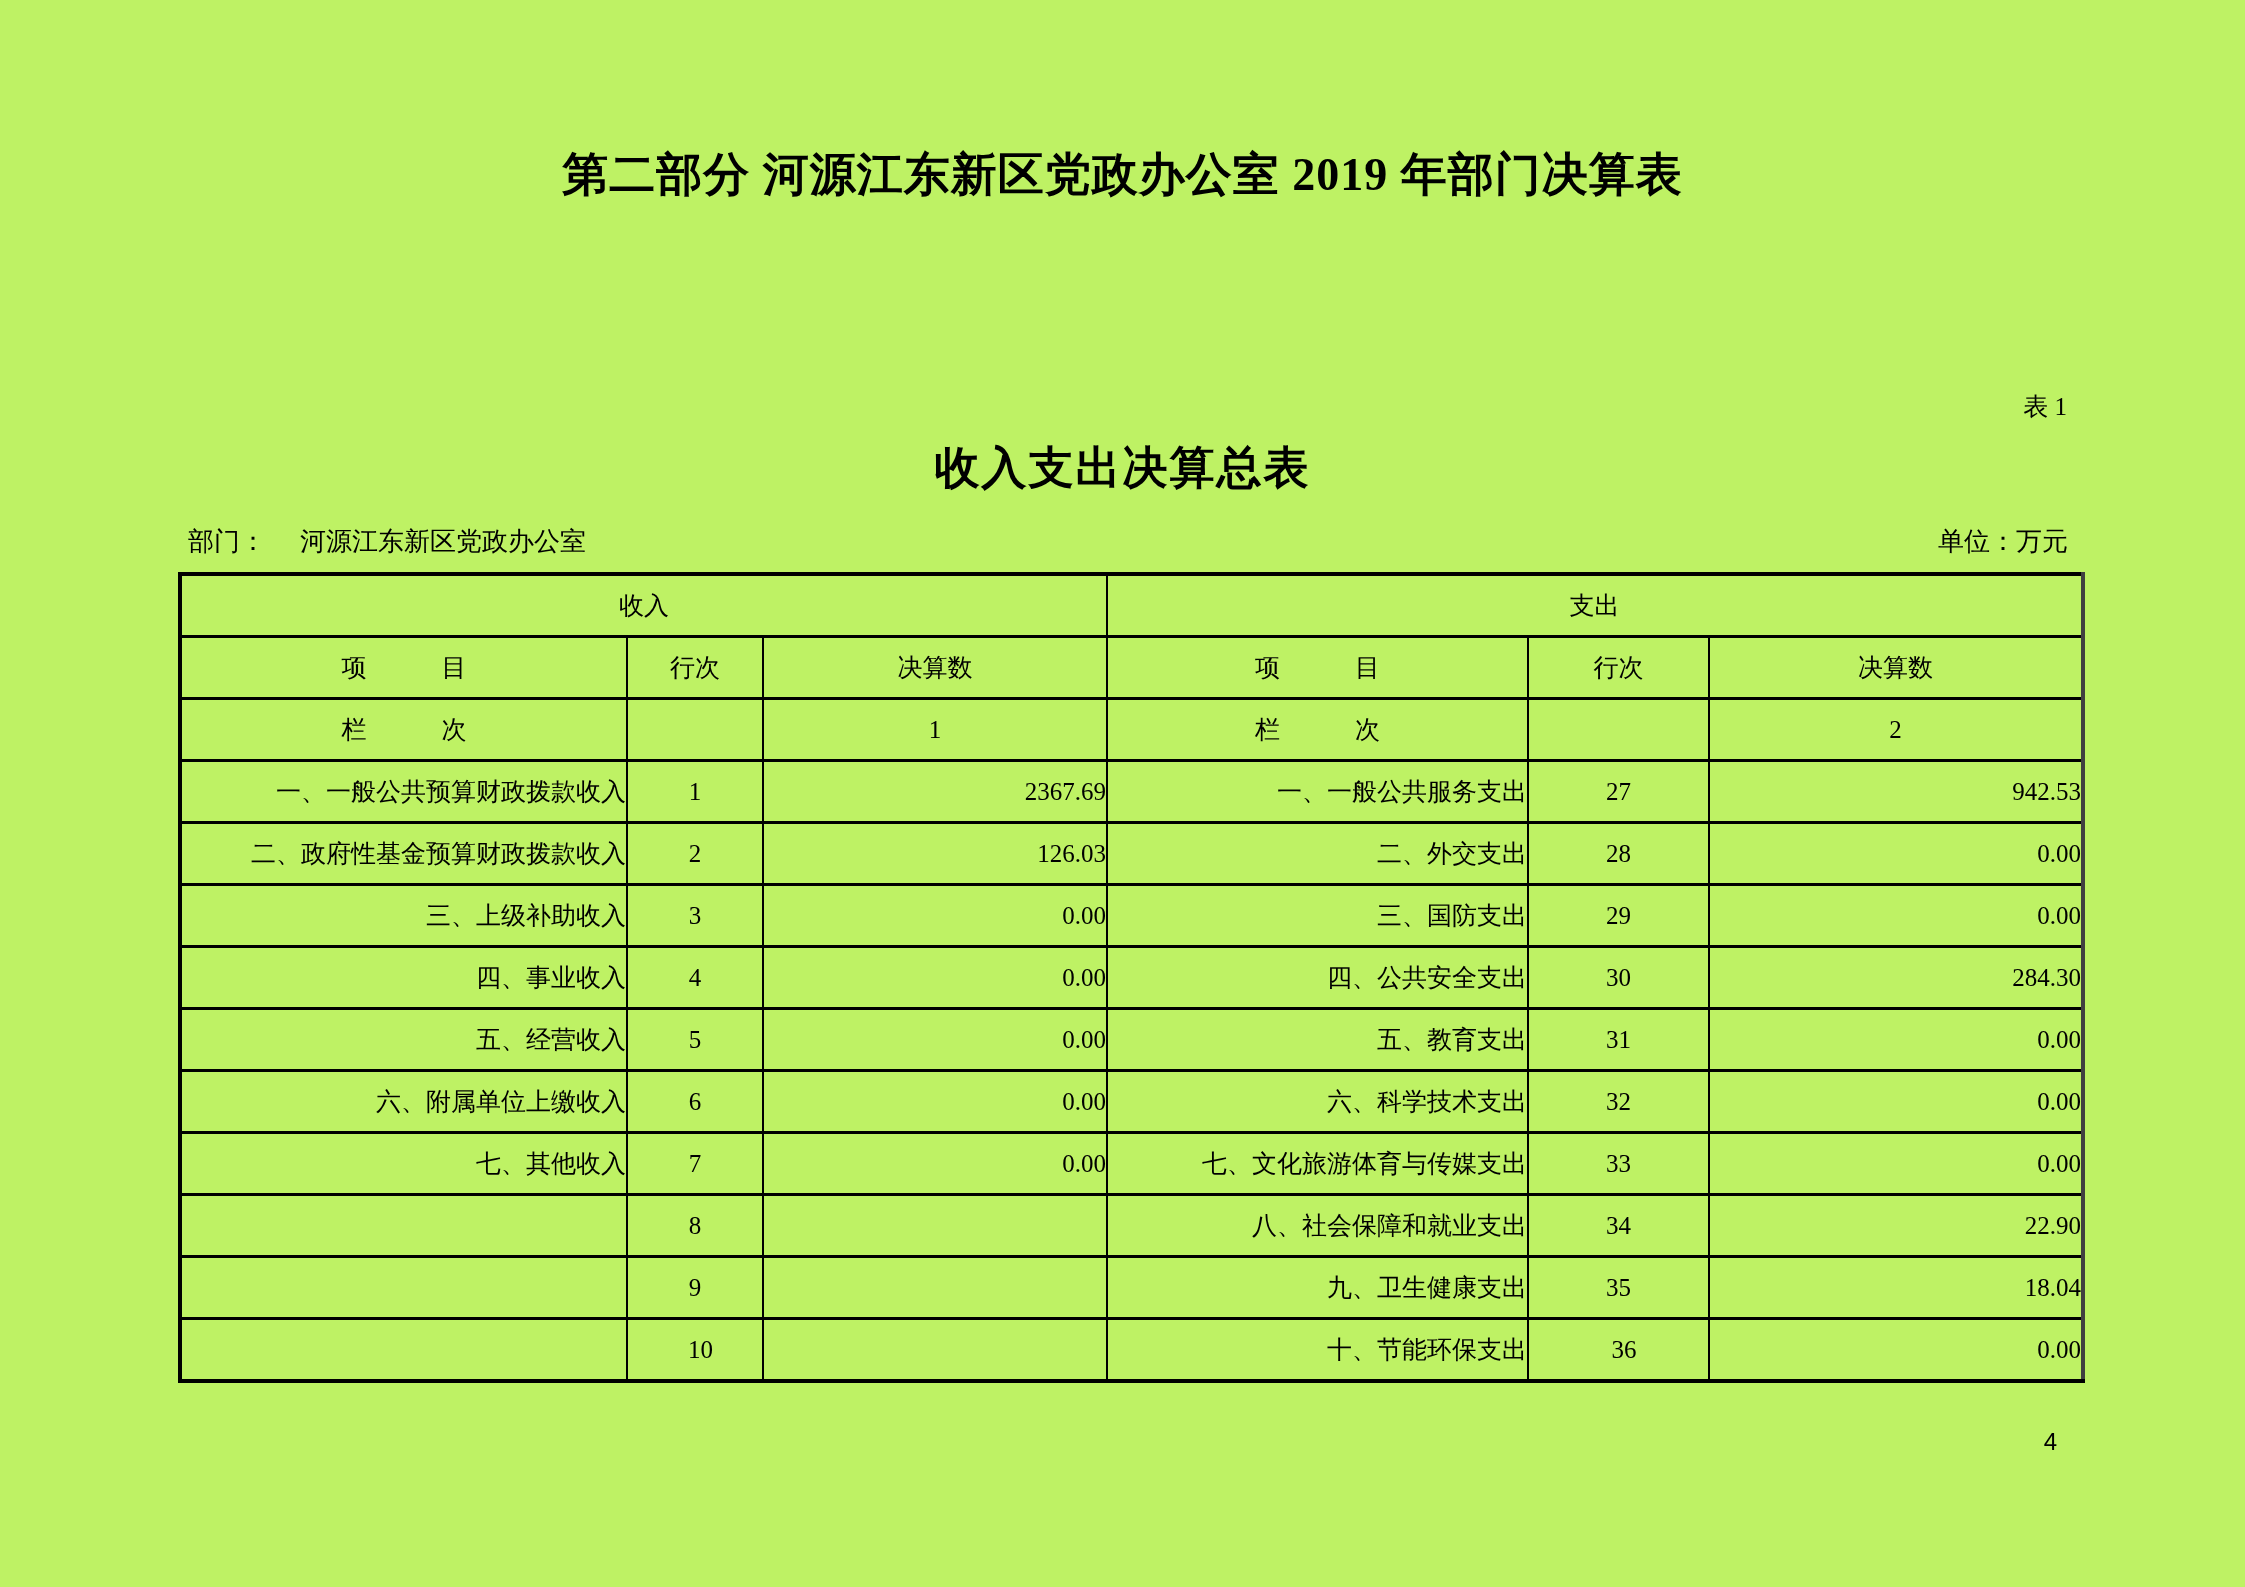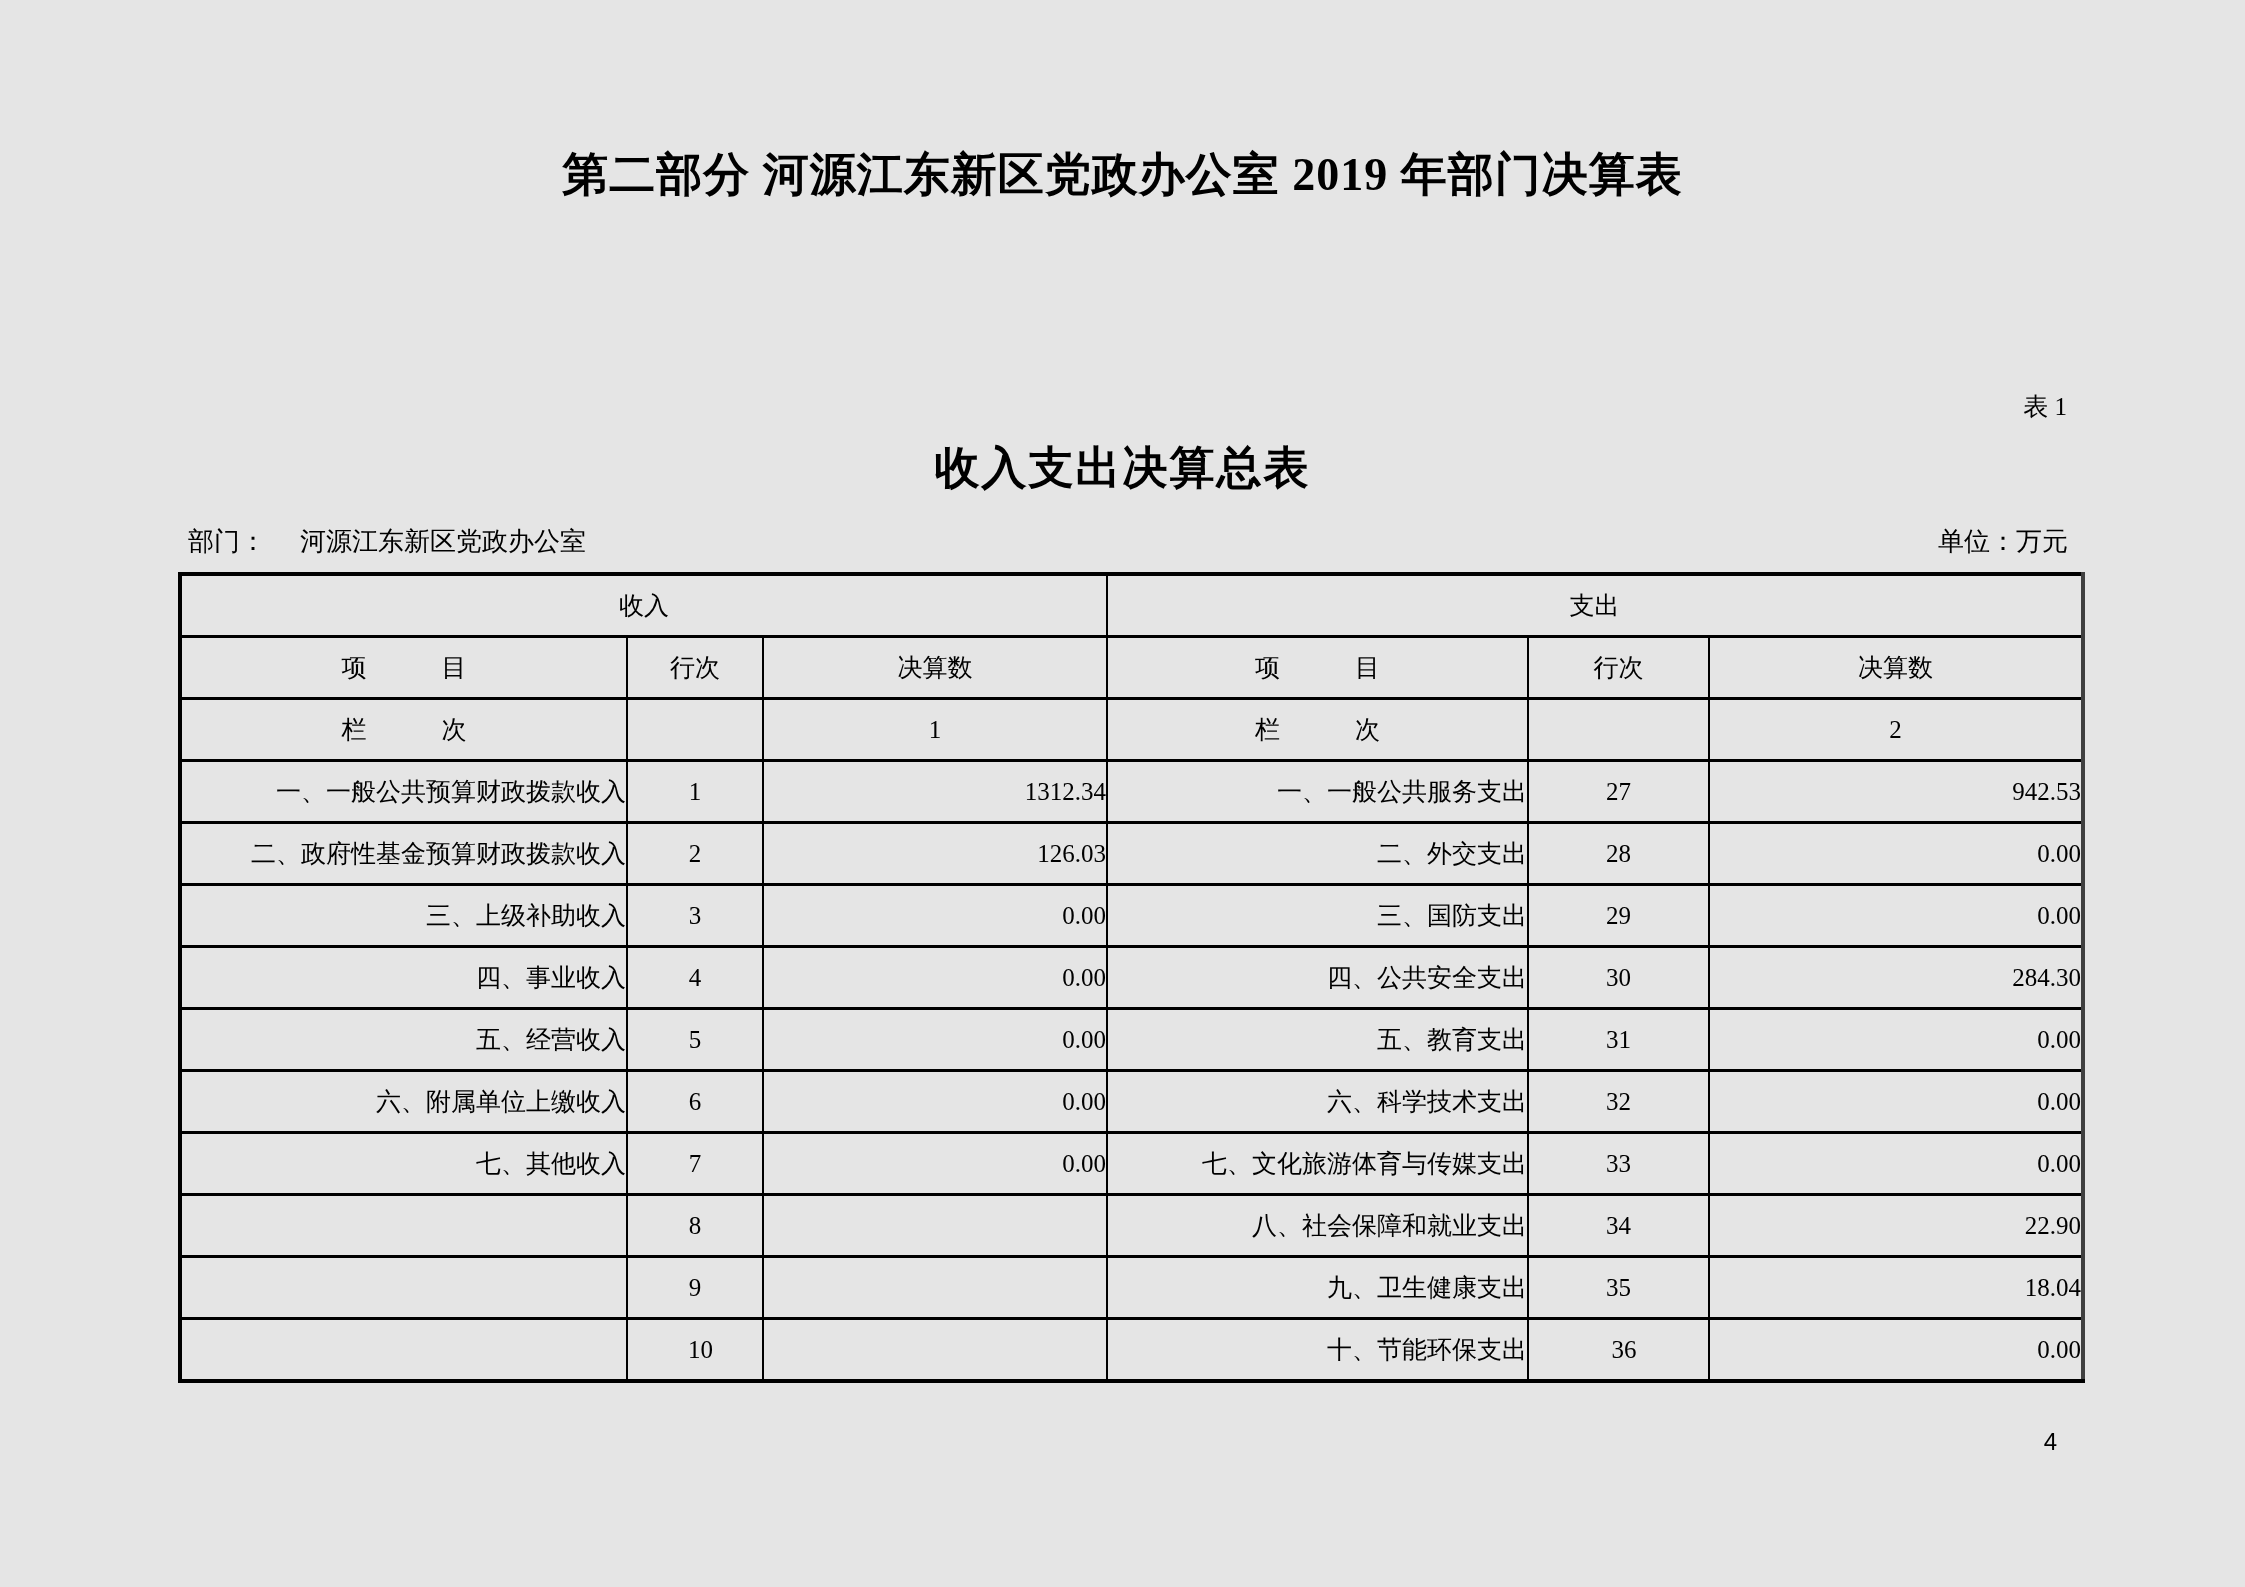--- a/index.html
+++ b/index.html
@@ -1,19 +1,19 @@
 <!DOCTYPE html>
 <html><head>
 <meta charset="utf-8">
 <style>
   html,body{margin:0;padding:0;background:#ffffff;}
   .page{
     position:relative;
     width:2245px;height:1587px;
-    background:#e5e5e5;
+    background:#bef264;
     color:#000;
     font-family:"Liberation Serif","DejaVu Serif",serif;
     overflow:hidden;
   }
   .doc-title{
     position:absolute;top:144px;left:0;width:100%;
     text-align:center;
     font-size:46px;font-weight:700;
     letter-spacing:1px;
     white-space:nowrap;
@@ -114,21 +114,21 @@
         <td class="col-head"></td>
         <td class="col-head">1</td>
         <td class="col-head">栏　　　次</td>
         <td class="col-head"></td>
         <td class="col-head">2</td>
       </tr>
 
       <tr>
         <td class="cell-item">一、一般公共预算财政拨款收入</td>
         <td class="cell-no">1</td>
-        <td class="cell-amt">1312.34</td>
+        <td class="cell-amt">2367.69</td>
         <td class="cell-item">一、一般公共服务支出</td>
         <td class="cell-no">27</td>
         <td class="cell-amt">942.53</td>
       </tr>
       <tr>
         <td class="cell-item">二、政府性基金预算财政拨款收入</td>
         <td class="cell-no">2</td>
         <td class="cell-amt">126.03</td>
         <td class="cell-item">二、外交支出</td>
         <td class="cell-no">28</td>

